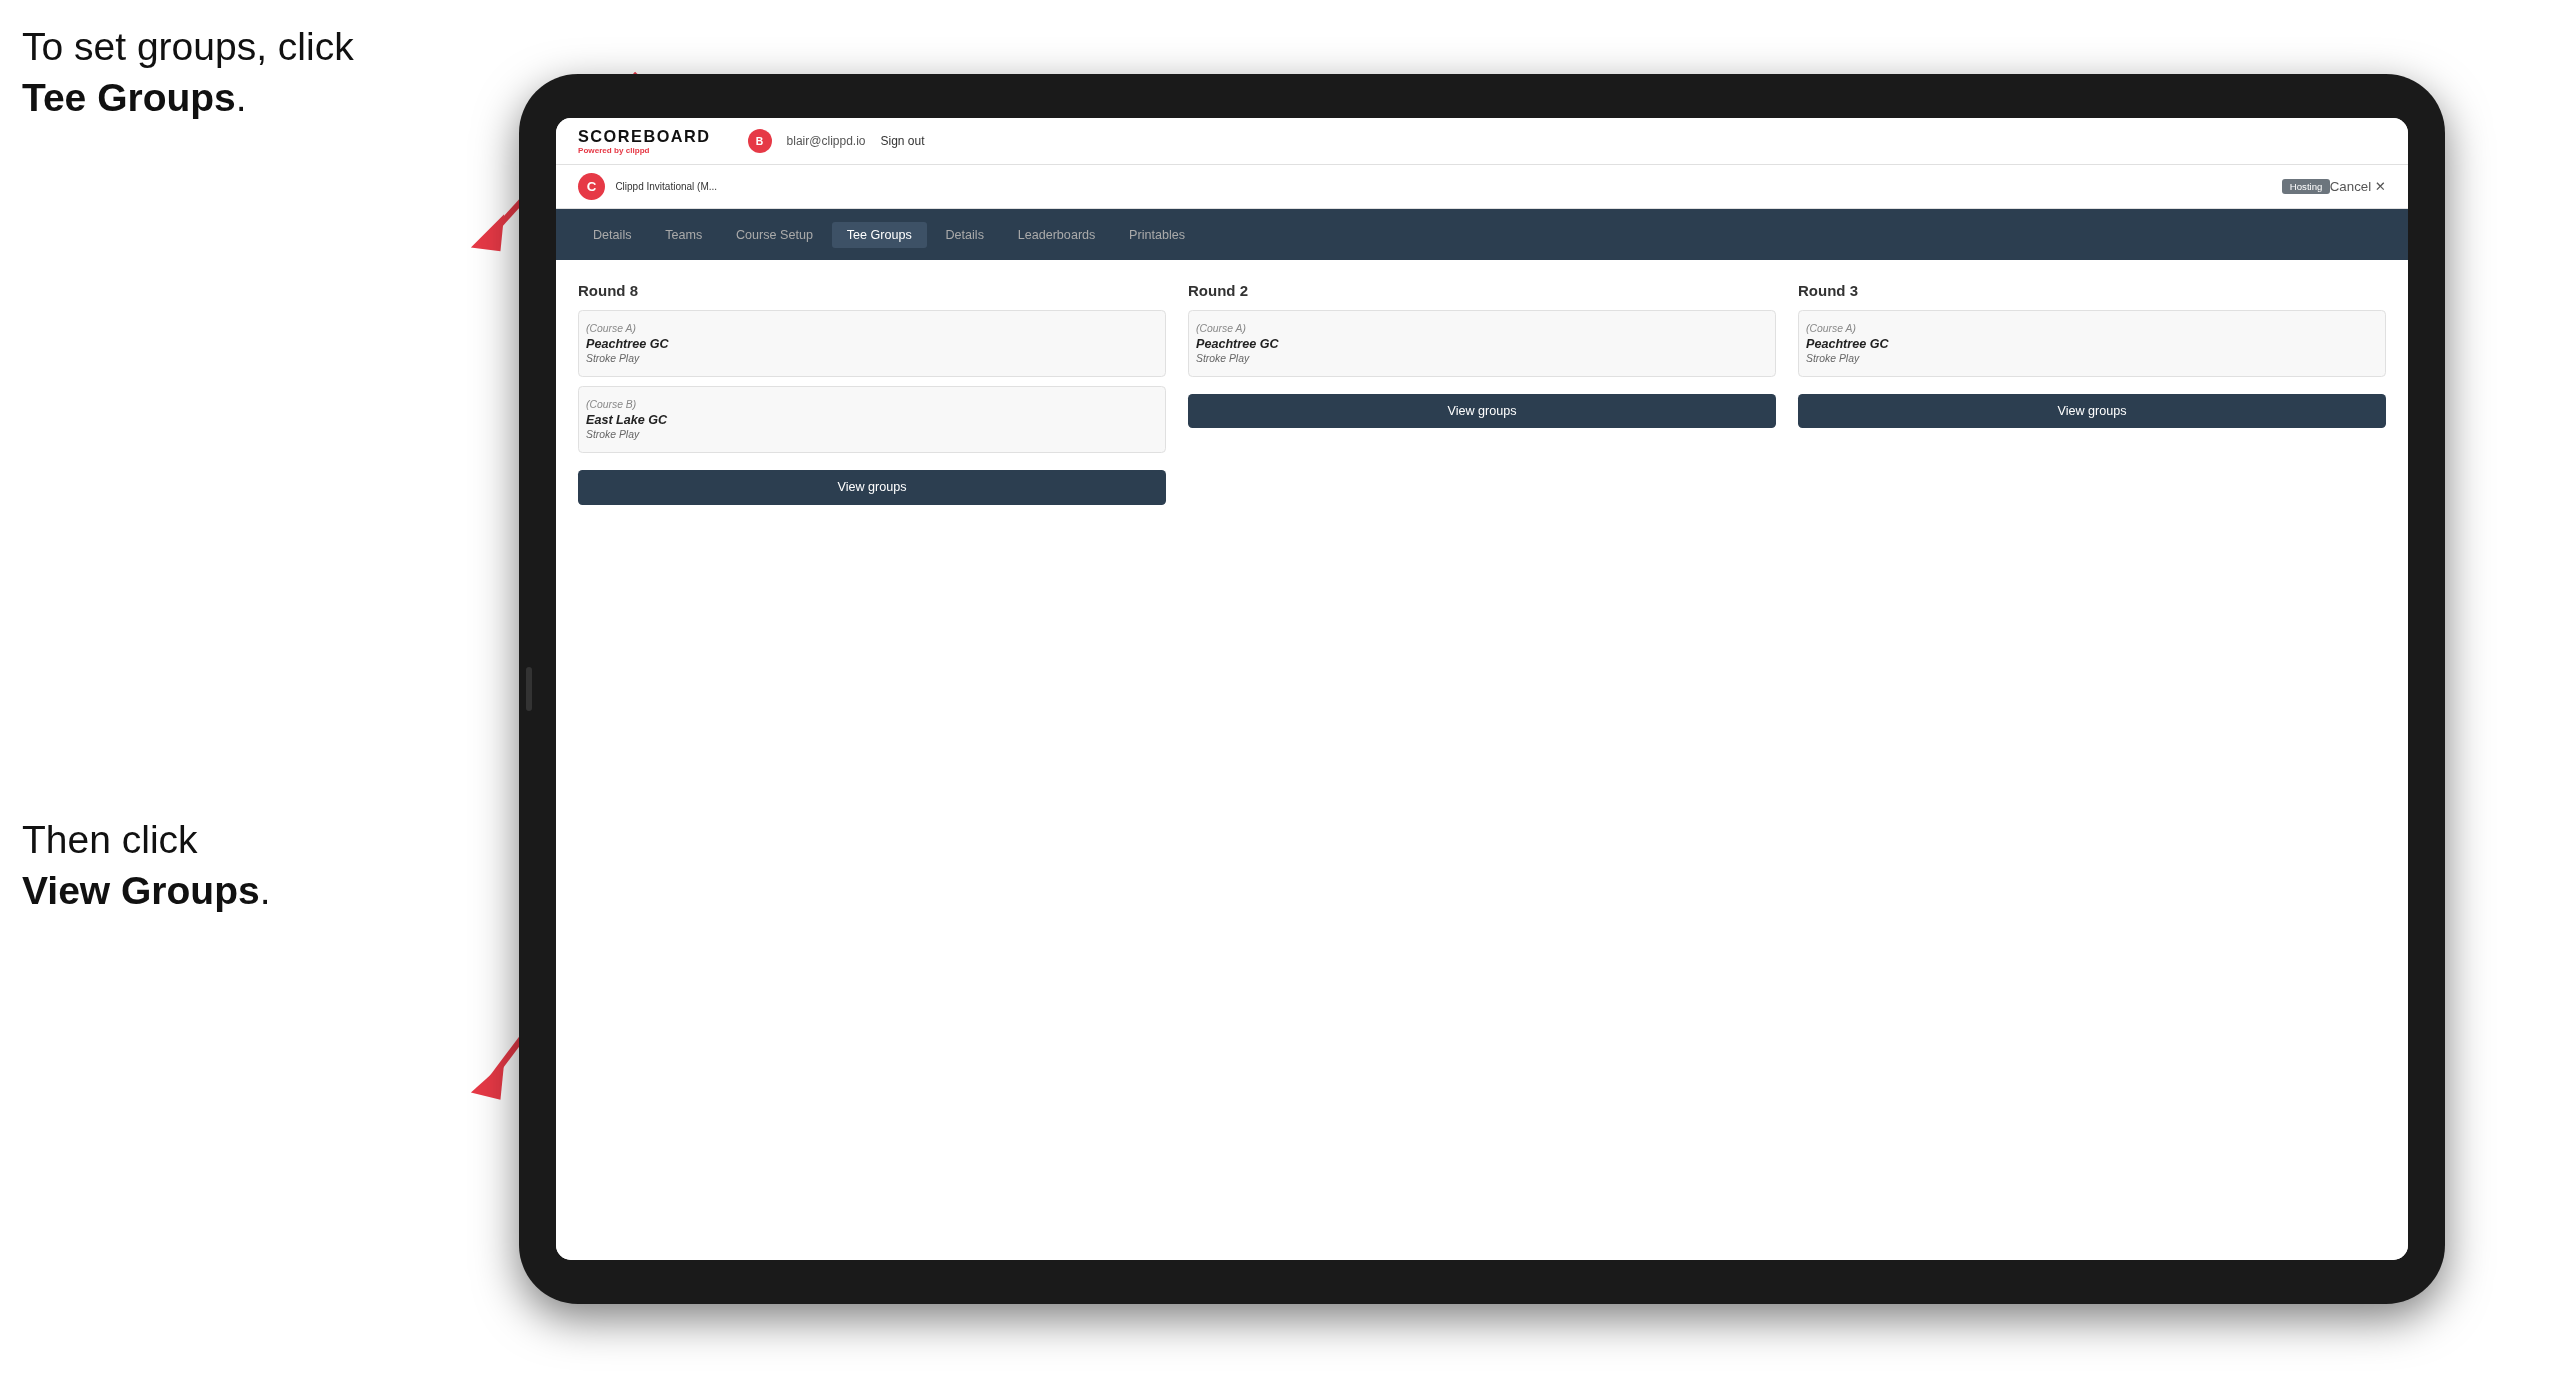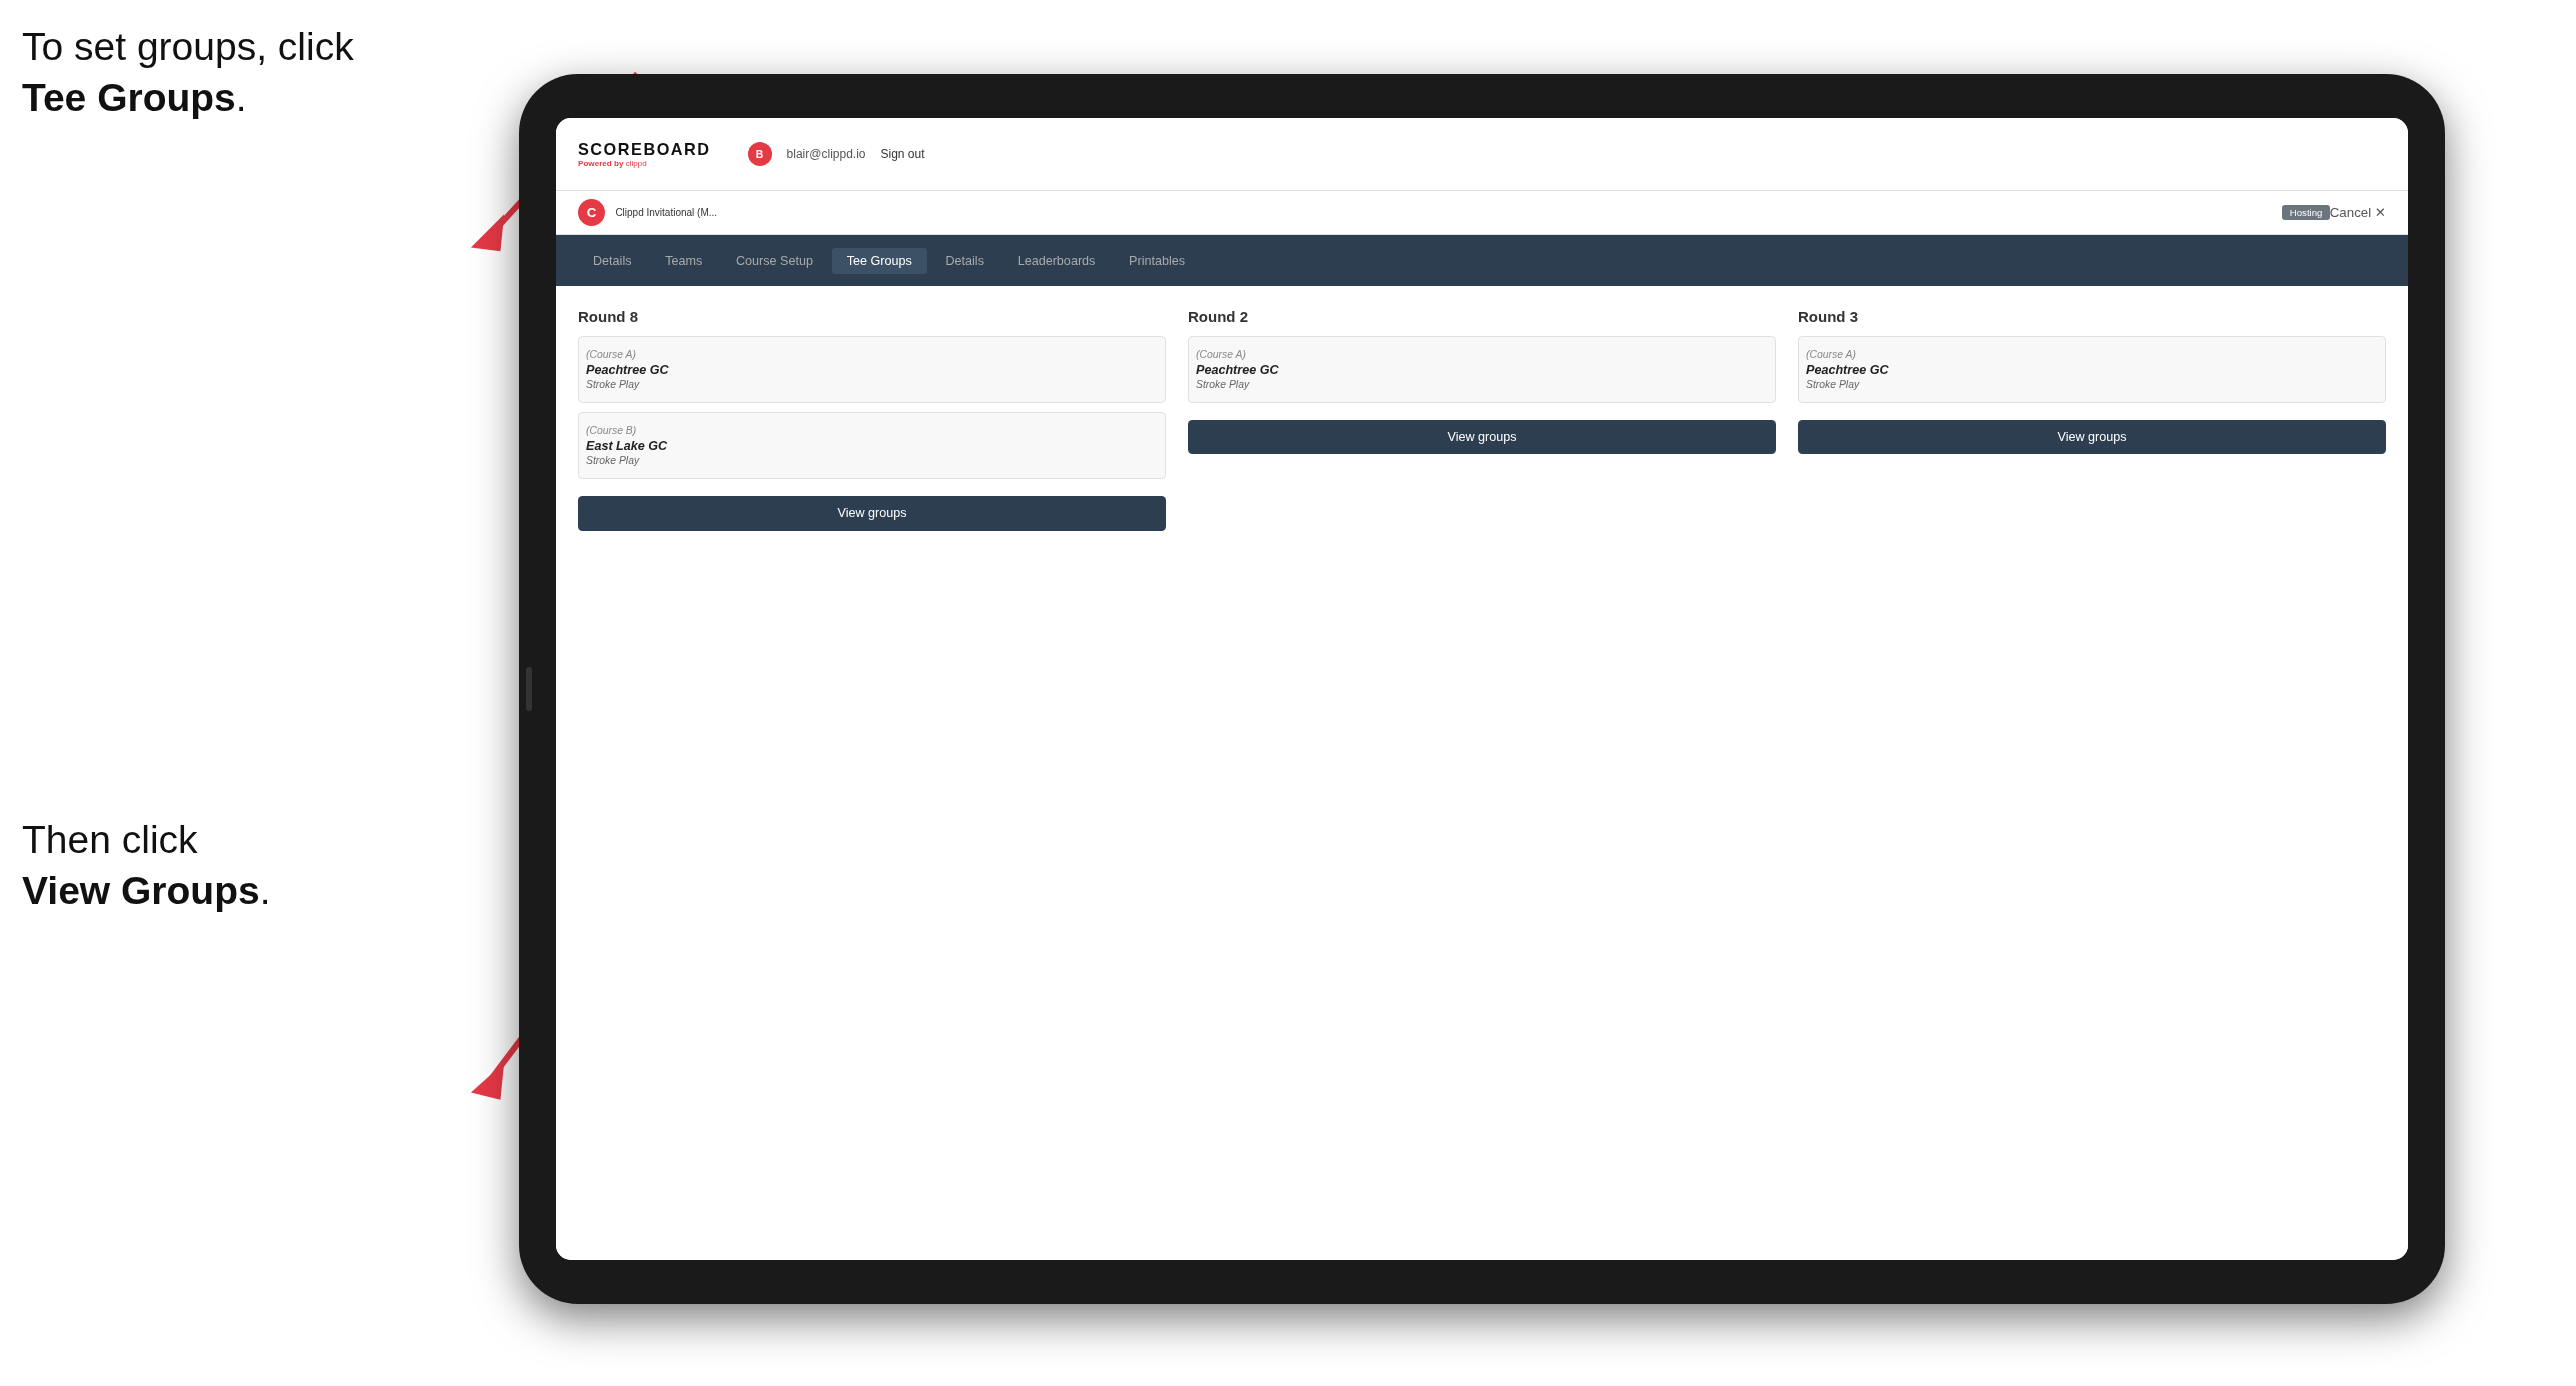--- a/index.html
+++ b/index.html
@@ -75,21 +75,21 @@
       background: #f0f0f0;
       border-radius: 15px;
       overflow: hidden;
       display: flex;
       flex-direction: column;
     }
 
     
     .top-nav {
       background: #ffffff;
-      height: 73px;
+      height: 47px;
       display: flex;
       align-items: center;
       padding: 0 22px;
       border-bottom: 0.7px solid #e0e0e0;
       flex-shrink: 0;
     }
 
     .logo-area {
       display: flex;
       flex-direction: column;
@@ -335,21 +335,21 @@
 </svg>
 
 <div class="tablet">
   <div class="tablet-side-btn"></div>
   <div class="tablet-screen">
 
     <div class="top-nav">
       <div class="logo-area">
         <span class="logo-text">SCOREBOARD</span>
         <span class="logo-sub">
-          <span>Powered by </span><span class="logo-sub" style="color:#e63946;font-weight:normal;">clippd</span>
+          <span>Powered by </span><span class="logo-sub" style="color:#e63946;font-weight:bold;">clippd</span>
         </span>
       </div>
       <div class="nav-right">
         <div class="user-avatar">B</div>
         <span>blair@clippd.io</span>
         <span class="sign-out">Sign out</span>
       </div>
     </div>
 
     <div class="sub-header">

